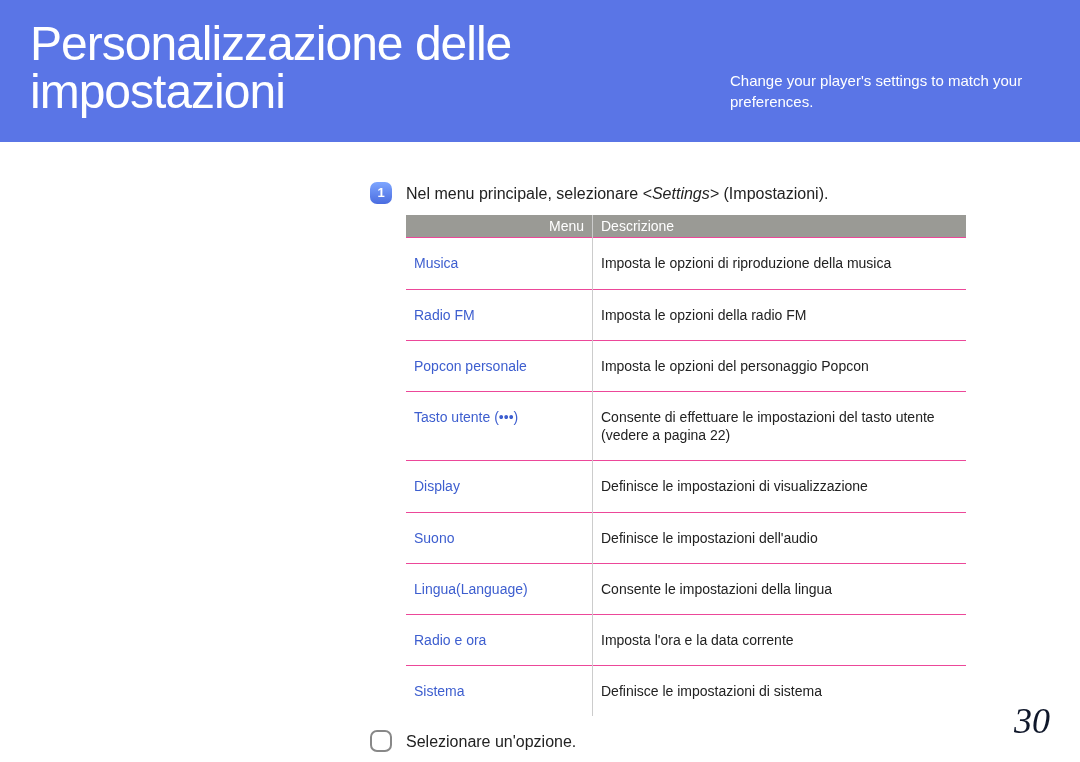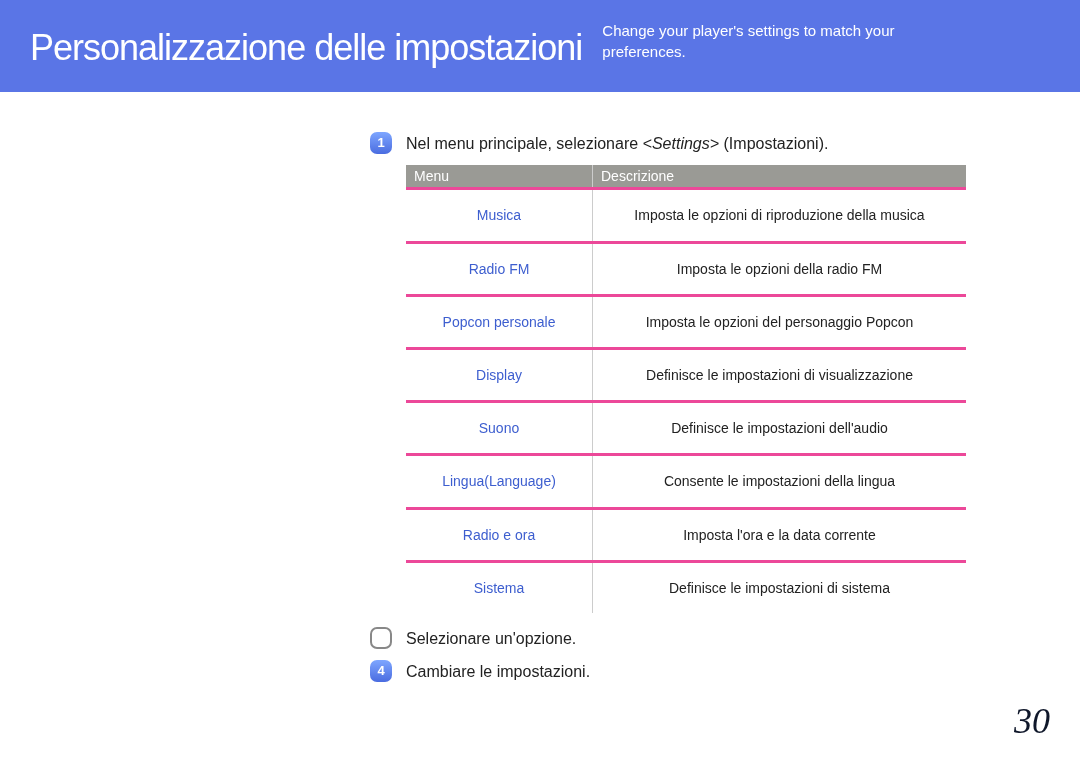--- a/index.html
+++ b/index.html
@@ -12,21 +12,21 @@
     background: #fff;
   }
   .header {
     background: #5a75e6;
     color: #fff;
     padding: 20px 30px 26px 30px;
     display: flex;
     align-items: flex-end;
   }
   .header-title {
-    font-size: 36px;
+    font-size: 48px;
     font-weight: 400;
     letter-spacing: -1px;
     line-height: 1;
     font-family: "Arial Narrow", Arial, sans-serif;
     font-stretch: condensed;
   }
   .header-sub {
     font-size: 15px;
     line-height: 1.4;
     margin-left: 20px;
@@ -81,28 +81,28 @@
   table.menu-table th {
     background: #9a9a95;
     color: #fff;
     font-weight: normal;
     text-align: left;
     padding: 3px 8px;
     border-right: 1px solid #ccc;
   }
   table.menu-table th:first-child {
     width: 170px;
+    text-align: right;
   }
   table.menu-table td {
     padding: 16px 8px;
-    border-top: 3px solid #ec4899;
+    border-top: 1px solid #ec4899;
     border-right: 1px solid #ccc;
     vertical-align: top;
     line-height: 1.3;
-    text-align: center;
   }
   table.menu-table td:last-child, table.menu-table th:last-child {
     border-right: none;
   }
   table.menu-table td.menu-name {
     color: #3d5ecf;
   }
   .page-number {
     position: absolute;
     right: 30px;
@@ -145,20 +145,24 @@
       </tr>
       <tr>
         <td class="menu-name">Radio FM</td>
         <td>Imposta le opzioni della radio FM</td>
       </tr>
       <tr>
         <td class="menu-name">Popcon personale</td>
         <td>Imposta le opzioni del personaggio Popcon</td>
       </tr>
       <tr>
+        <td class="menu-name">Tasto utente (•••)</td>
+        <td>Consente di effettuare le impostazioni del tasto utente (vedere a pagina 22)</td>
+      </tr>
+      <tr>
         <td class="menu-name">Display</td>
         <td>Definisce le impostazioni di visualizzazione</td>
       </tr>
       <tr>
         <td class="menu-name">Suono</td>
         <td>Definisce le impostazioni dell'audio</td>
       </tr>
       <tr>
         <td class="menu-name">Lingua(Language)</td>
         <td>Consente le impostazioni della lingua</td>

